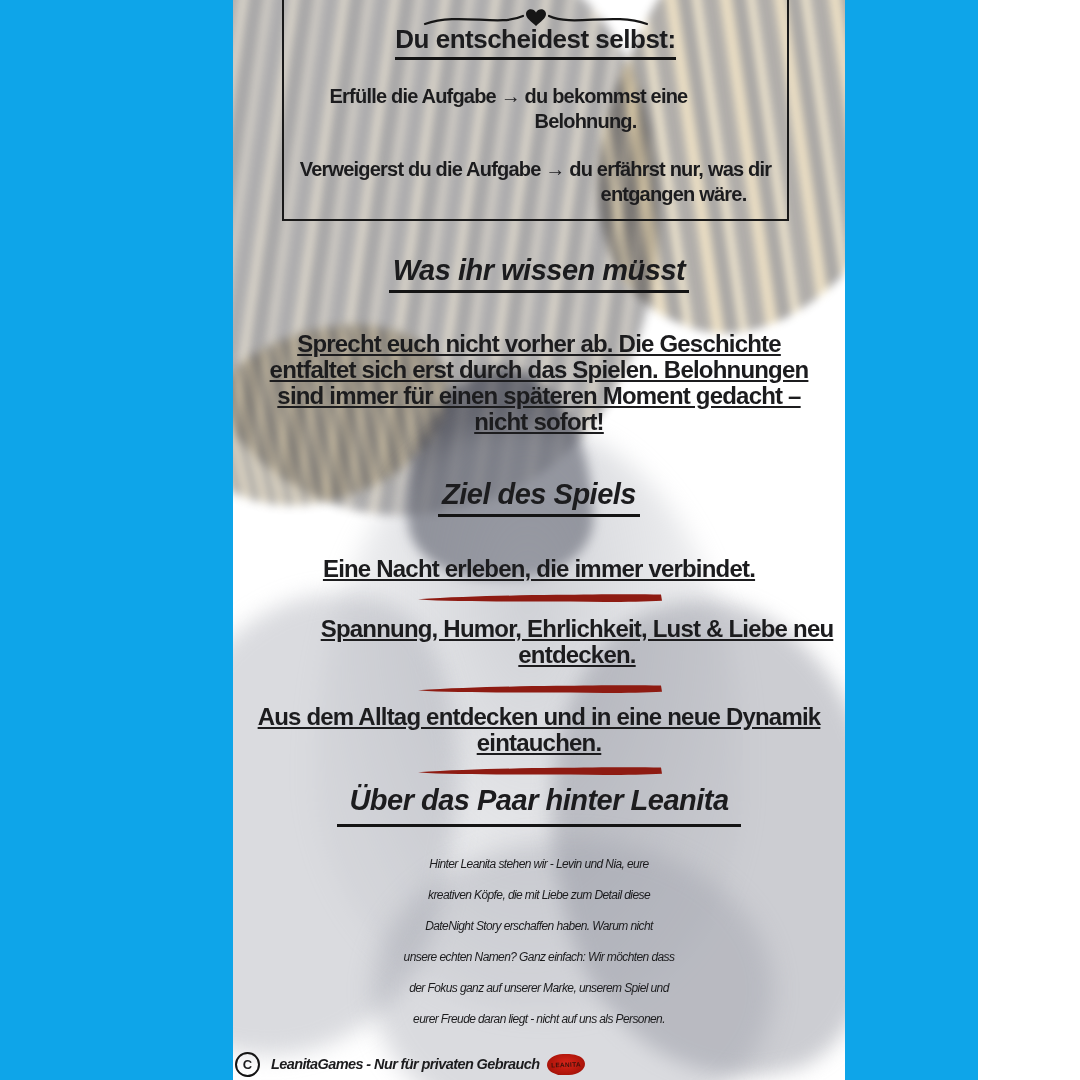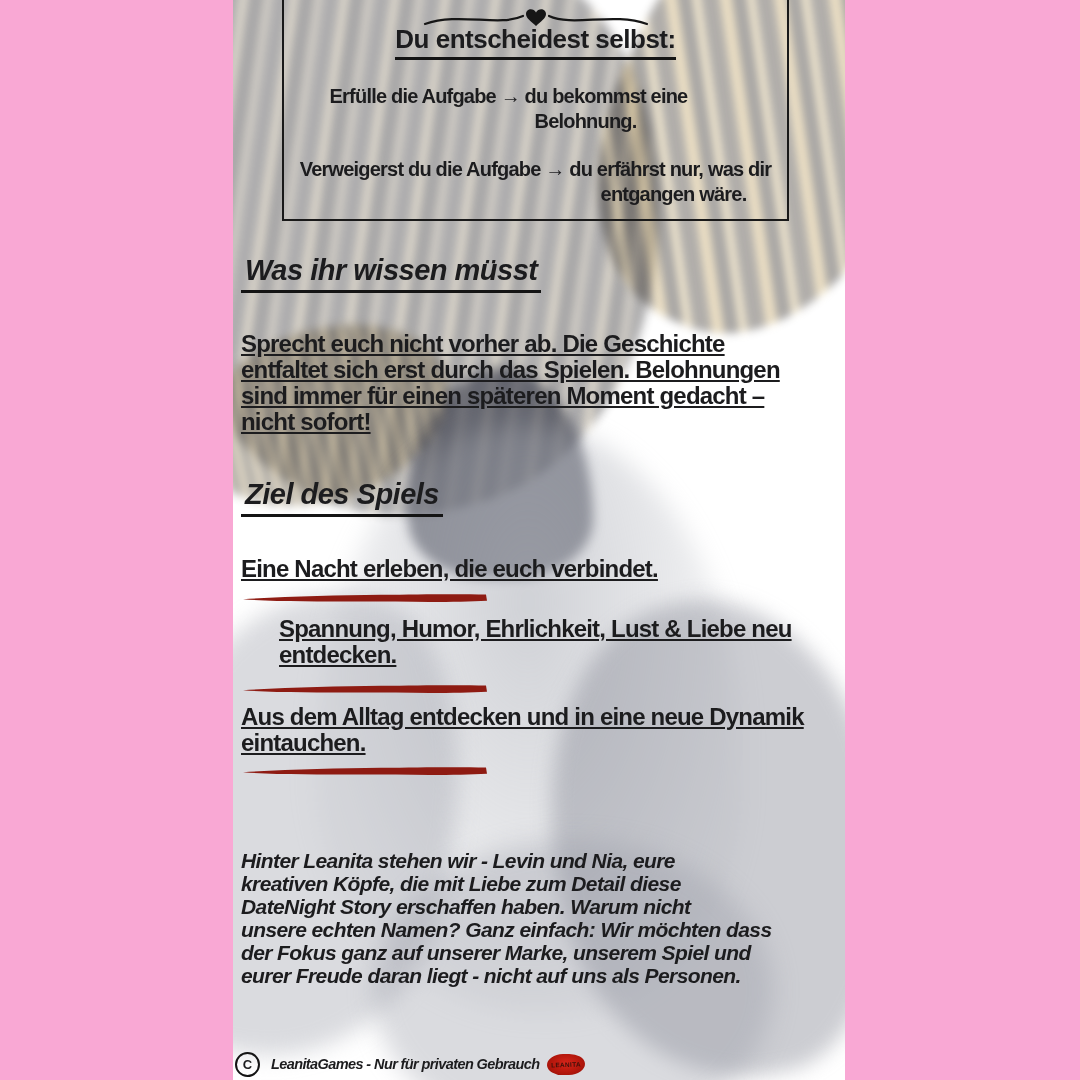--- a/index.html
+++ b/index.html
@@ -1,17 +1,17 @@
 <!DOCTYPE html>
 <html><head>
 <meta charset="utf-8">
 <style>
   html,body{margin:0;padding:0;background:#ffffff;}
   #canvas{
-    position:relative;width:1080px;height:1080px;background:#f9a8d4;
+    position:relative;width:978px;height:1080px;background:#0ea5e9;
     overflow:hidden;font-family:"Liberation Sans","DejaVu Sans",sans-serif;
     color:#1c1c1e;
   }
   
   .bg-strip{position:absolute;left:233px;top:0;width:612px;height:1080px;overflow:hidden;background:#fff;}
   .bg-strip .shape{position:absolute;}
   .sh-topleft-dark{left:-70px;top:-90px;width:500px;height:600px;transform:rotate(-14deg);
     border-radius:40% 60% 55% 45%/55% 45% 60% 40%;
     background:repeating-linear-gradient(112deg,rgba(26,24,26,.9) 0 18px,rgba(122,98,52,.55) 18px 24px,rgba(30,28,30,.85) 24px 44px,rgba(205,172,104,.6) 44px 50px);
     filter:blur(5px);opacity:.42;}
@@ -29,24 +29,24 @@
     background:radial-gradient(ellipse at 50% 30%,rgba(168,171,180,.55),rgba(175,178,186,.12) 72%);
     border-radius:48% 52% 45% 55%/62% 58% 40% 42%;filter:blur(12px);}
   .sh-leftwing-gray{left:-80px;top:590px;width:300px;height:470px;background:rgba(158,161,170,.38);
     border-radius:58% 42% 60% 40%/48% 52% 42% 58%;transform:rotate(10deg);filter:blur(11px);}
   .sh-rightblob-gray{left:320px;top:600px;width:330px;height:480px;background:rgba(128,131,142,.4);
     border-radius:52% 48% 45% 55%/55% 45% 58% 42%;transform:rotate(-12deg);filter:blur(10px);}
   .sh-bottom-gray{left:140px;top:840px;width:400px;height:300px;background:rgba(150,153,162,.35);
     border-radius:50%;filter:blur(12px);}
   
   .content{position:absolute;left:233px;top:0;width:612px;height:1080px;}
-  .abs{position:absolute;left:8px;width:612px;}
+  .abs{position:absolute;left:0;width:612px;text-align:center;}
   .ml{white-space:pre-line;}
   .b{font-weight:bold;letter-spacing:-0.8px;font-size:24px;line-height:26px;text-decoration:underline;}
-  .bi{font-weight:bold;font-style:italic;letter-spacing:-0.6px;font-size:21px;line-height:23px;}
+  .bi{font-weight:normal;font-style:italic;letter-spacing:-0.6px;font-size:12px;line-height:31px;}
   .h2{font-weight:bold;font-style:italic;font-size:29px;letter-spacing:-0.5px;}
   .h2 span{display:inline-block;border-bottom:3px solid #141414;padding:0 4px 3px;}
   
   .decision-box{position:absolute;left:49px;top:0;width:503px;height:219px;
     border:2.5px solid #191919;border-top:none;}
   .flourish{position:absolute;top:5px;left:0;width:100%;text-align:center;}
   .box-title{position:absolute;top:24px;left:0;width:100%;text-align:center;
     font-weight:bold;font-size:26px;letter-spacing:-0.5px;}
   .box-title span{display:inline-block;border-bottom:3px solid #141414;padding-bottom:2px;}
   .opt{position:absolute;left:0;width:100%;text-align:center;font-weight:bold;
@@ -119,41 +119,44 @@
       <span>Was ihr wissen müsst</span>
     </div>
     <div class="abs b ml p-know">Sprecht euch nicht vorher ab. Die Geschichte
 entfaltet sich erst durch das Spielen. Belohnungen
 sind immer für einen späteren Moment gedacht –
 nicht sofort!</div>
 
     <div class="abs h2 h-goal">
       <span>Ziel des Spiels</span>
     </div>
-    <div class="abs b ml g1">Eine Nacht erleben, die euch verbindet.</div>
+    <div class="abs b ml g1">Eine Nacht erleben, die immer verbindet.</div>
     <div class="abs divider d1">
       <svg width="247" height="13" viewBox="0 0 247 13">
         <path d="M2,8.2 C45,5.6 95,4.4 140,3.8 C180,3.3 220,2.8 245,3.6 L246,9.8 C215,11.6 170,10.9 120,10.6 C75,10.3 30,10.6 2,8.2 Z" fill="#8E1B12"></path>
       </svg>
     </div>
     <div class="abs b ml g2">Spannung, Humor, Ehrlichkeit, Lust &amp; Liebe neu
 entdecken.</div>
     <div class="abs divider d2">
       <svg width="247" height="13" viewBox="0 0 247 13">
         <path d="M2,8.2 C45,5.6 95,4.4 140,3.8 C180,3.3 220,2.8 245,3.6 L246,9.8 C215,11.6 170,10.9 120,10.6 C75,10.3 30,10.6 2,8.2 Z" fill="#8E1B12"></path>
       </svg>
     </div>
     <div class="abs b ml g3">Aus dem Alltag entdecken und in eine neue Dynamik
 eintauchen.</div>
     <div class="abs divider d3">
       <svg width="247" height="13" viewBox="0 0 247 13">
         <path d="M2,8.2 C45,5.6 95,4.4 140,3.8 C180,3.3 220,2.8 245,3.6 L246,9.8 C215,11.6 170,10.9 120,10.6 C75,10.3 30,10.6 2,8.2 Z" fill="#8E1B12"></path>
       </svg>
     </div>
 
+    <div class="abs h2 h-about">
+      <span>Über das Paar hinter Leanita</span>
+    </div>
     <div class="abs bi ml p-about">Hinter Leanita stehen wir - Levin und Nia, eure
 kreativen Köpfe, die mit Liebe zum Detail diese
 DateNight Story erschaffen haben. Warum nicht
 unsere echten Namen? Ganz einfach: Wir möchten dass
 der Fokus ganz auf unserer Marke, unserem Spiel und
 eurer Freude daran liegt - nicht auf uns als Personen.</div>
 
     <div class="footer">
       <div class="copy-circle">C</div>
       <div class="footer-text">LeanitaGames - Nur für privaten Gebrauch</div>

